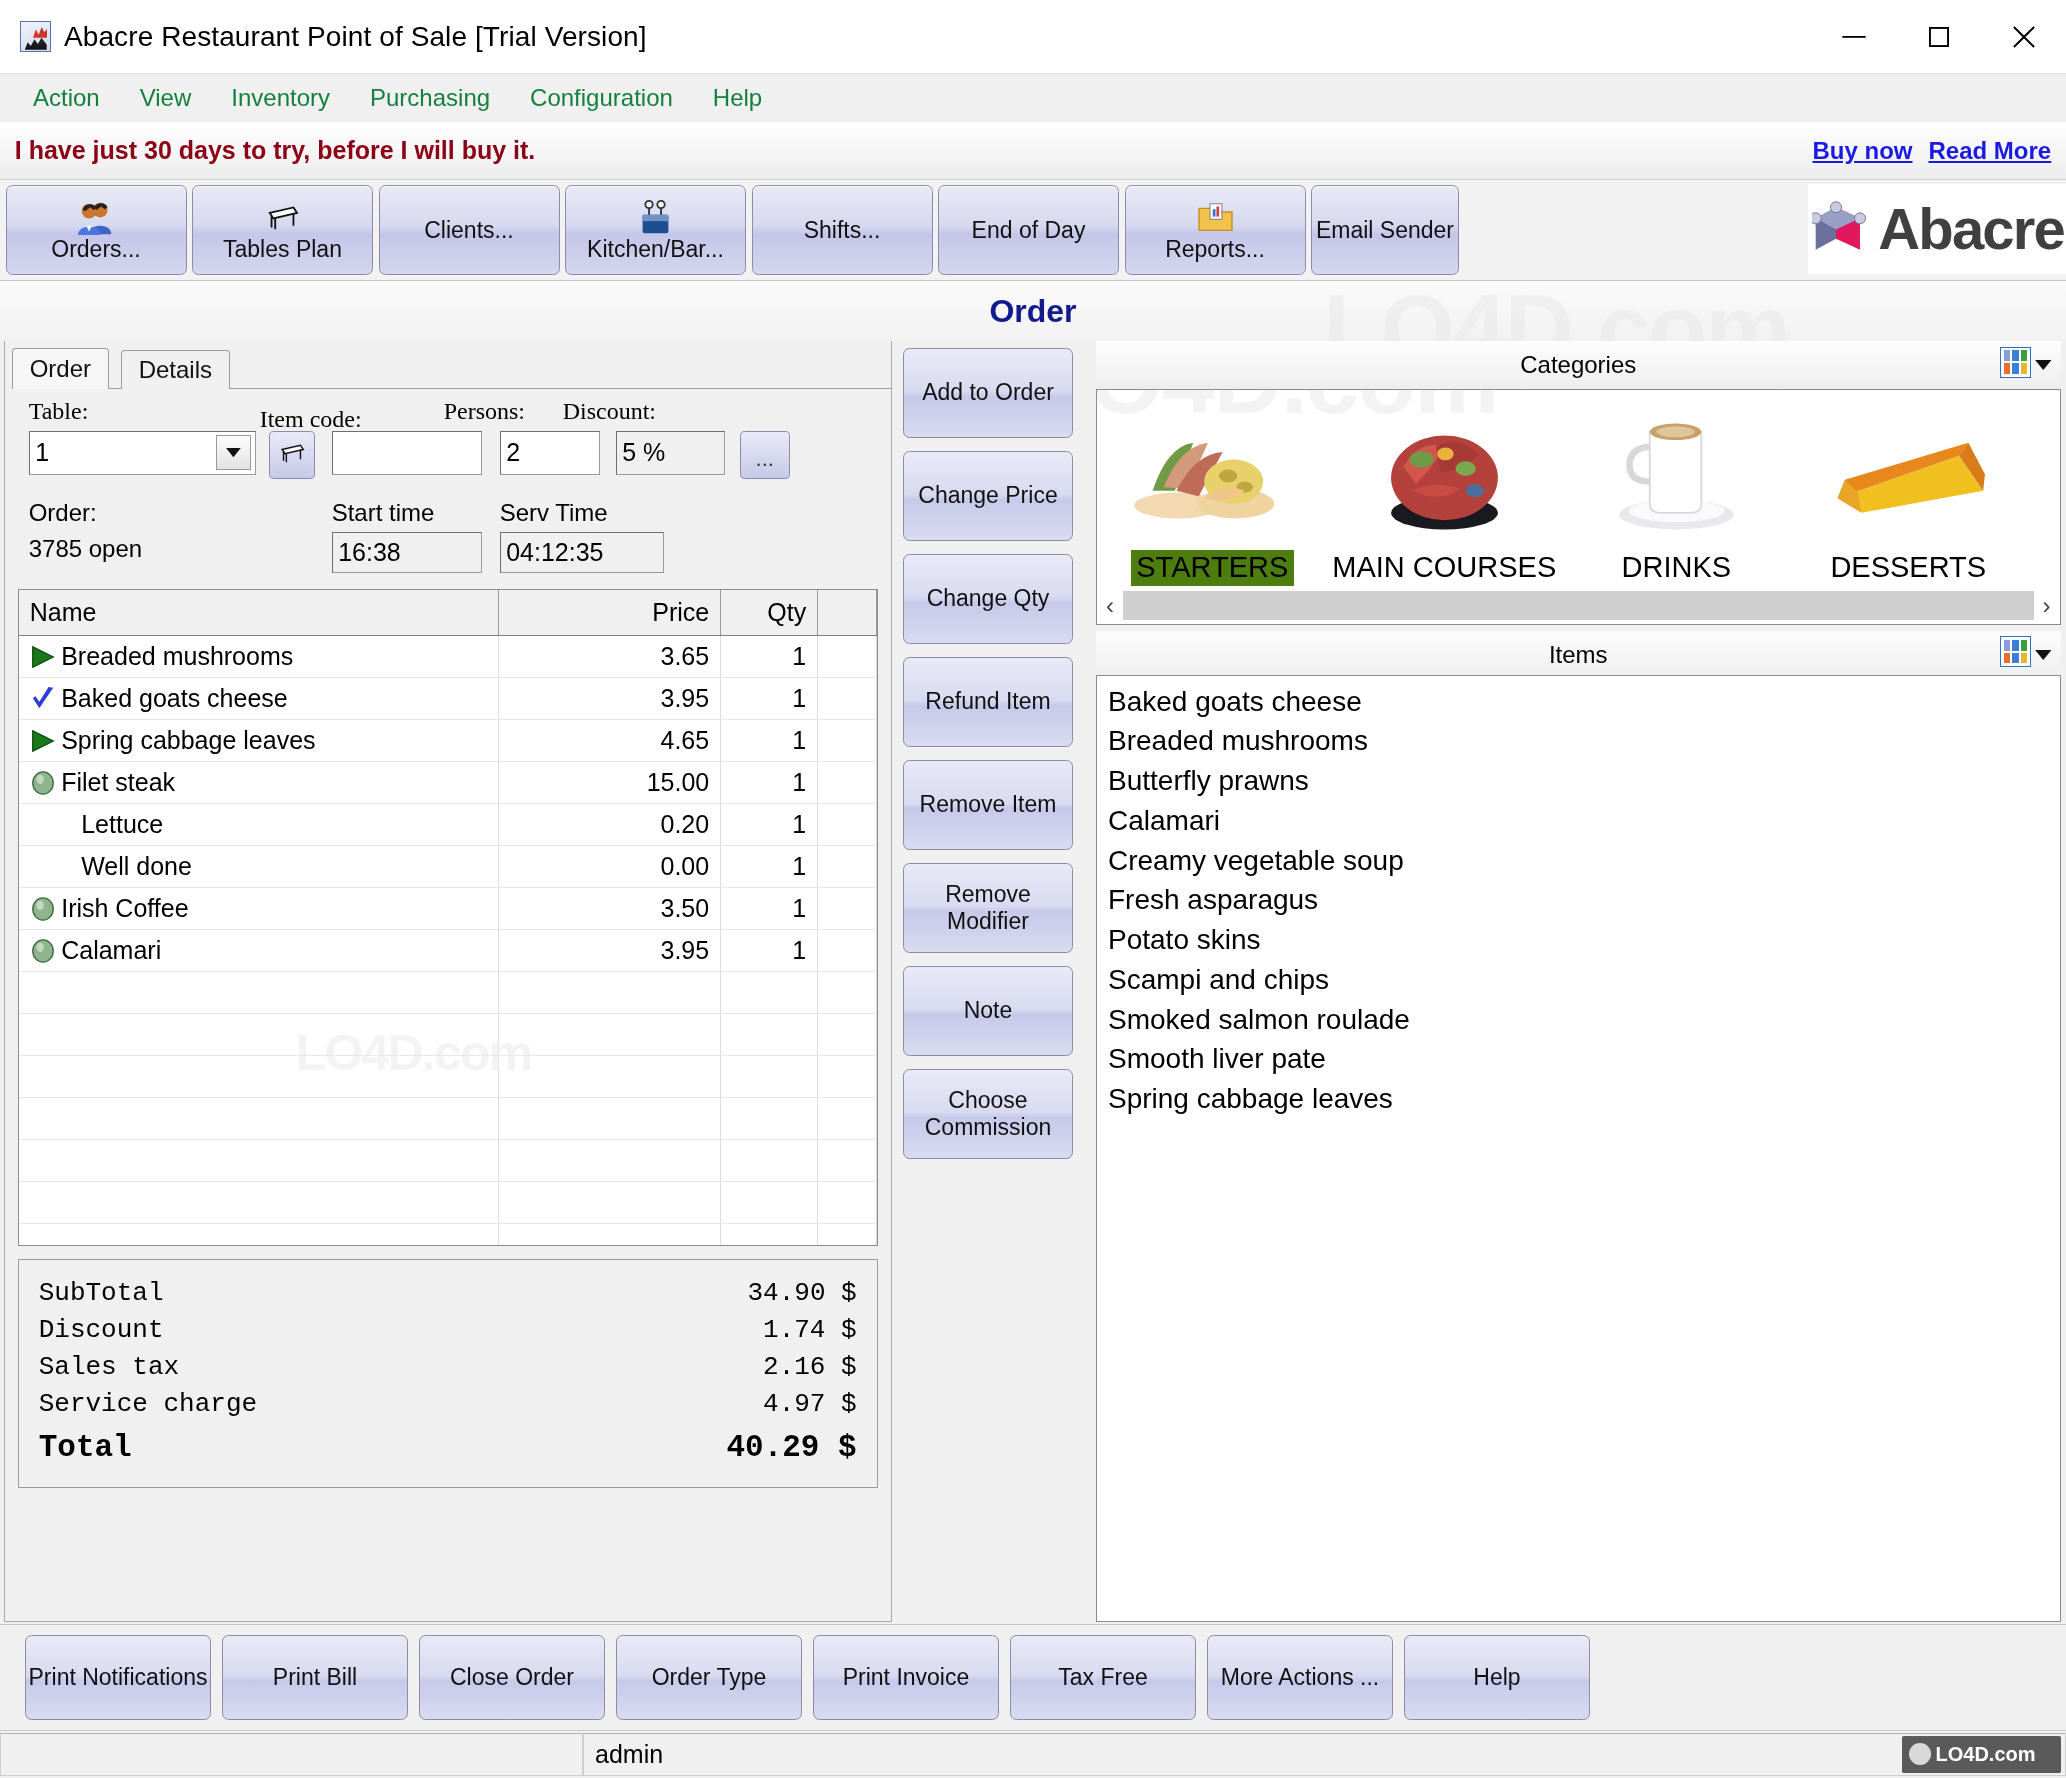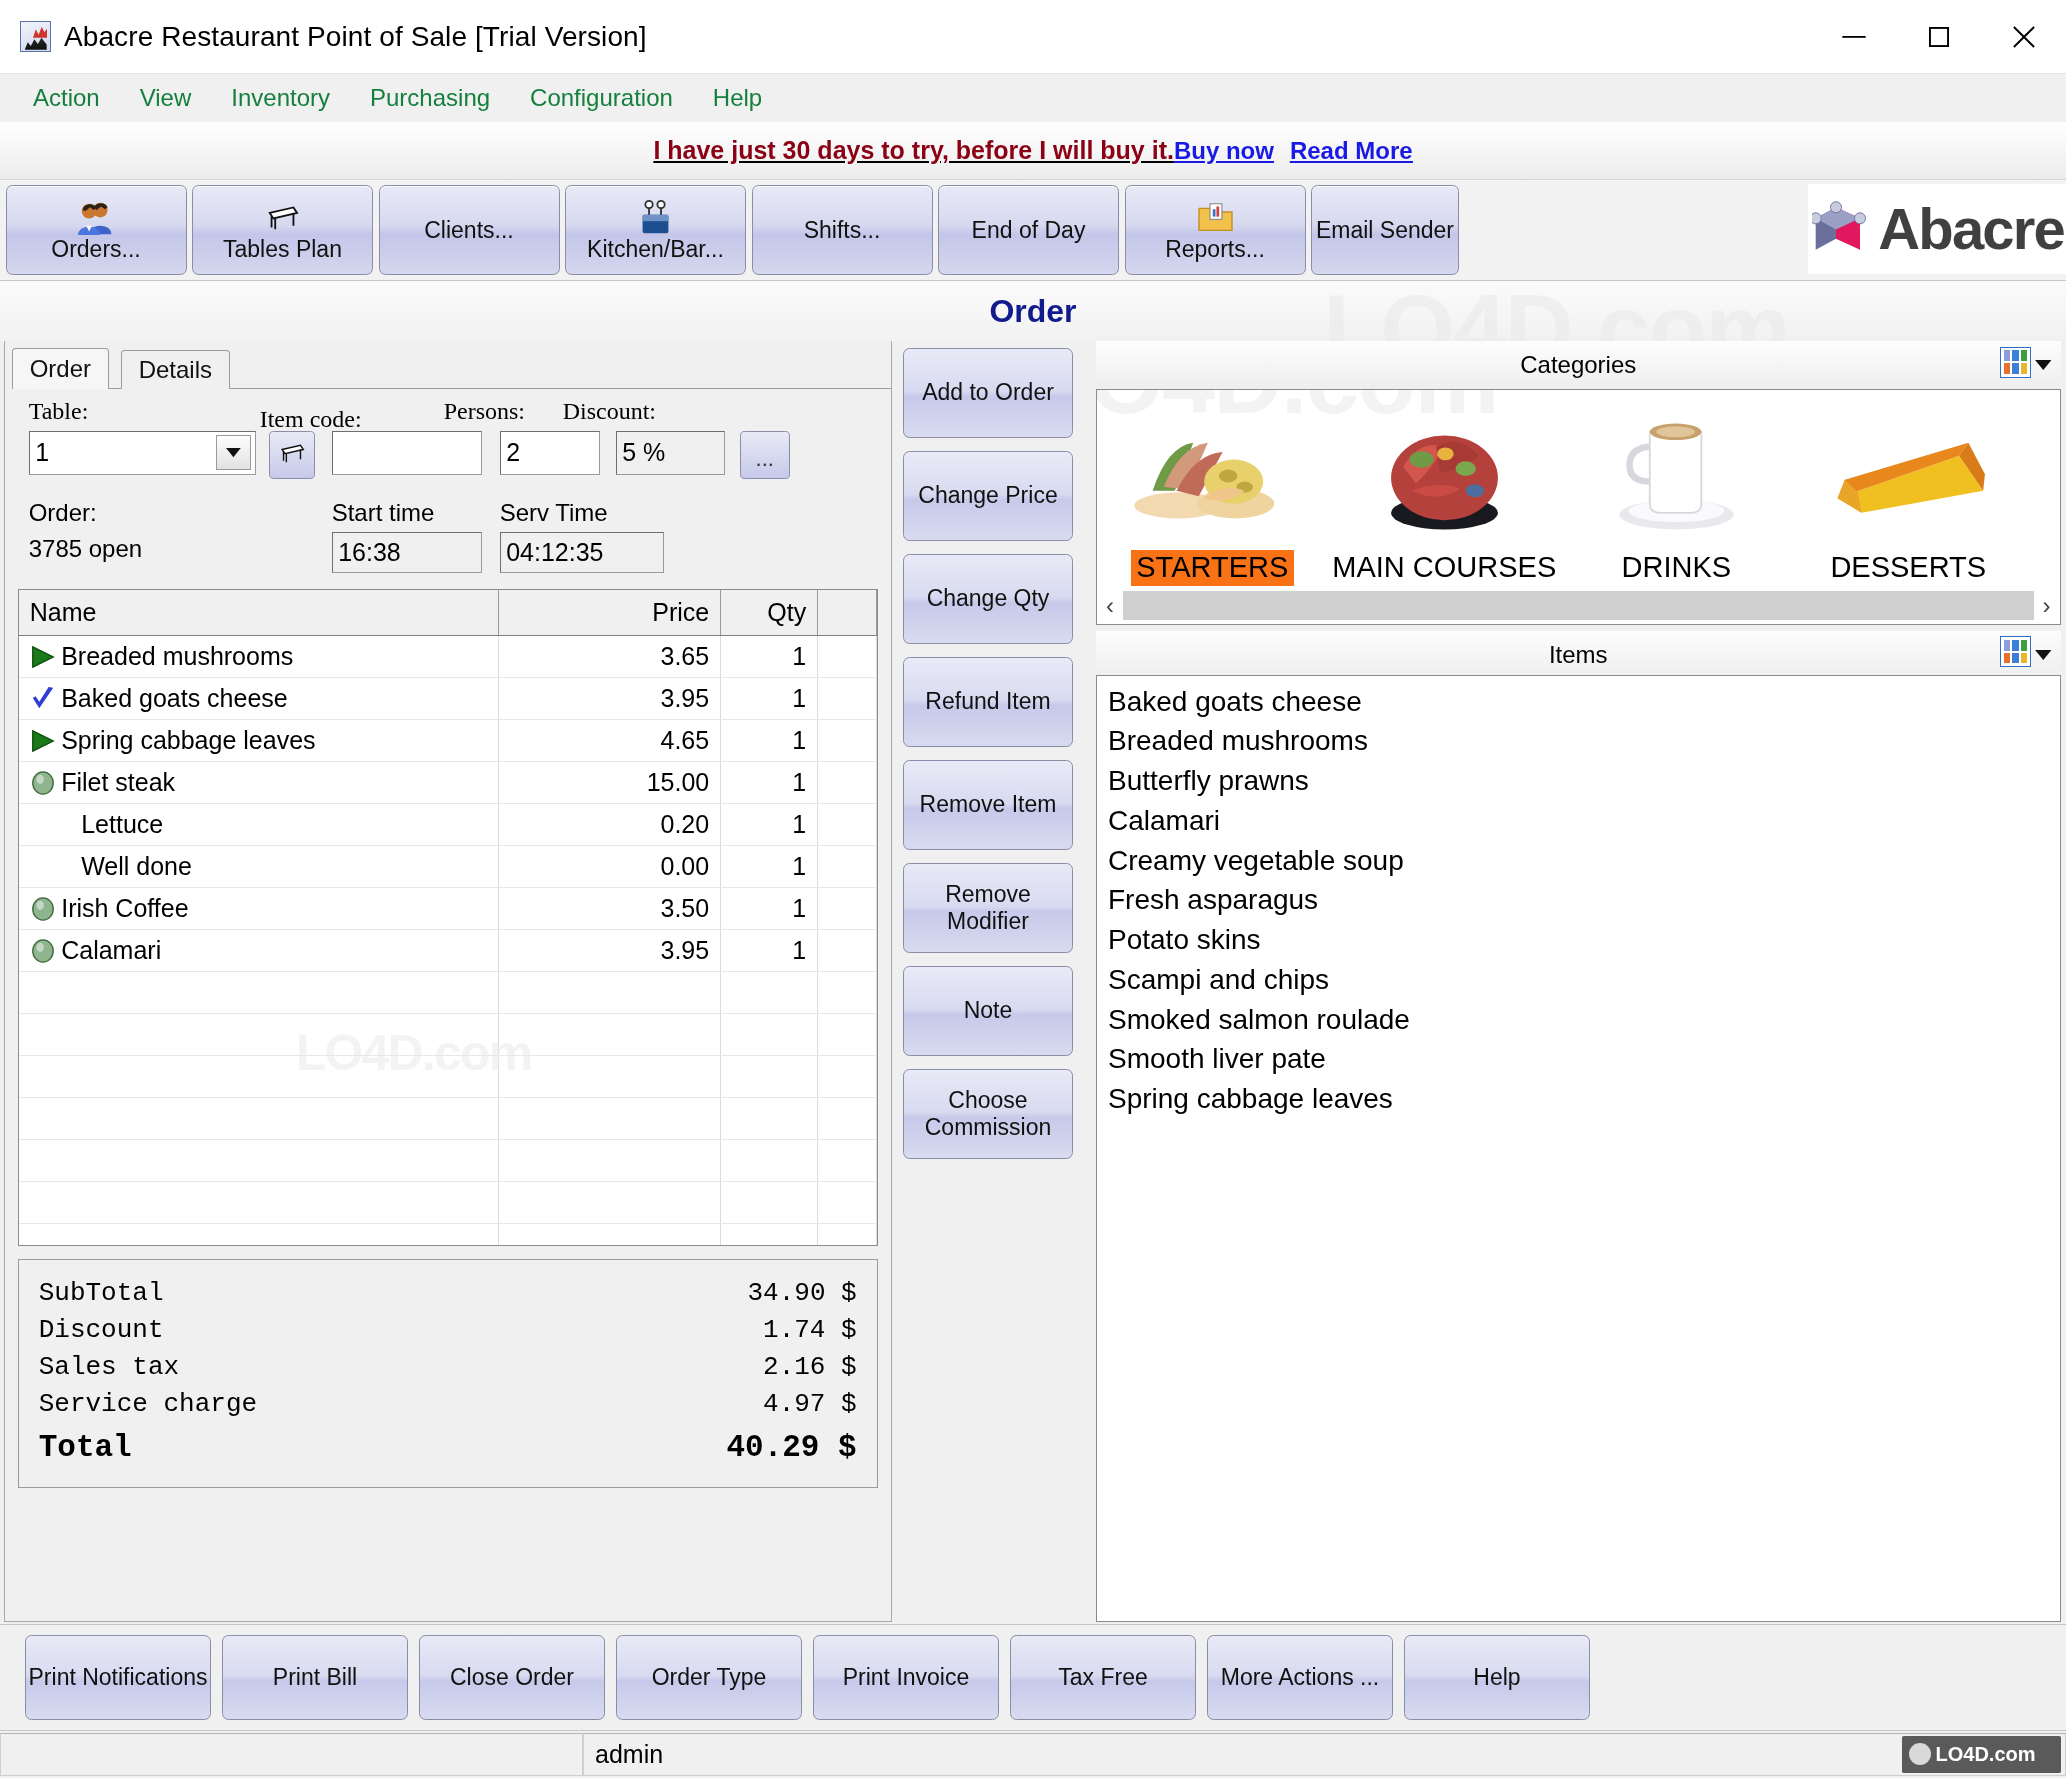--- a/index.html
+++ b/index.html
@@ -38,23 +38,22 @@
   
   .menubar{
     height:48px; background:#f0f0f0; display:flex; align-items:center;
     padding-left:13px; gap:0;
   }
   .menuitem{ font-size:24px; color:#15803d; padding:5.5px 20px; white-space:nowrap; }
 
   
   .trialbar{
     height:57px; background:linear-gradient(180deg,#ffffff 0%,#f4f4f4 60%,#ececec 100%);
-    display:flex; align-items:center; justify-content:center;
+    display:flex; align-items:center; justify-content:space-between;
     padding:0 14.8px 0 14.8px;
-    text-decoration:underline;
   }
   .trial-msg{ font-size:25px; font-weight:bold; color:#8b0014; white-space:nowrap; }
   .trial-links{ display:flex; gap:16px; }
   .trial-links a{ font-size:24px; font-weight:bold; color:#1a1ae6; text-decoration:underline; white-space:nowrap; }
 
   
   .toolbar{
     height:102px; background:#f2f2f2; border-top:0.9px solid #d6d6d6; border-bottom:0.9px solid #c8c8c8;
     display:flex; align-items:center; padding:3.7px 0 3.7px 5.5px; position:relative; overflow:hidden;
   }
@@ -191,21 +190,21 @@
   .gv-icon i{ display:block; }
   .cat-box{
     border:1.8px solid #8c8c8c; background:#fff; height:236px; position:relative; overflow:hidden;
   }
   .cat-strip{ display:flex; height:196px; padding:7.4px 14.8px 0 14.8px; gap:31px; }
   .cat{
     width:201px; display:flex; flex-direction:column; align-items:center; justify-content:flex-end;
   }
   .cat .img{ height:137px; width:175px; display:flex; align-items:flex-end; justify-content:center; }
   .cat .cname{ font-size:29px; color:#000; margin-top:11px; white-space:nowrap; padding:1.8px 5.5px; }
-  .cat.selected .cname{ background:#f97316; }
+  .cat.selected .cname{ background:#4d7c0f; }
   .hscroll{
     position:absolute; left:0; right:0; bottom:0; height:37px;
     background:#fff; display:flex; align-items:center;
   }
   .hs-arrow{ width:26px; text-align:center; font-size:24px; color:#444; }
   .hs-track{ flex:1; height:29.5px; background:#cfcfcf; }
   .items-box{
     border:1.8px solid #8c8c8c; background:#fff; position:absolute;
     left:0; right:0; top:334px; bottom:0; overflow:hidden; padding:5.5px 0 0 5.5px;
   }

